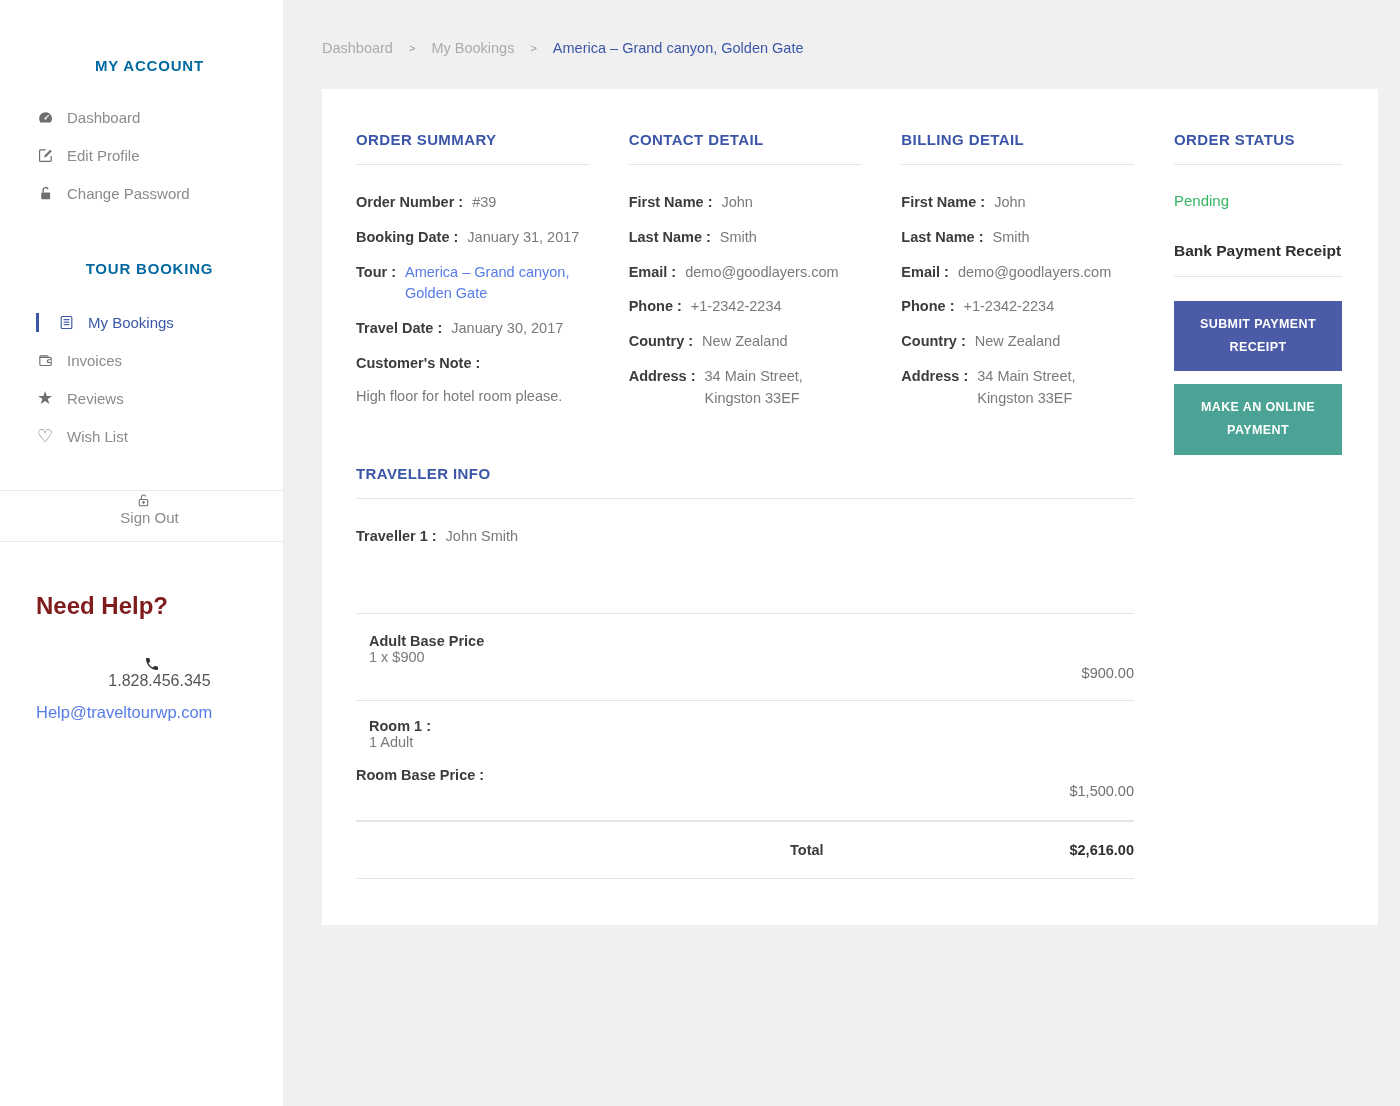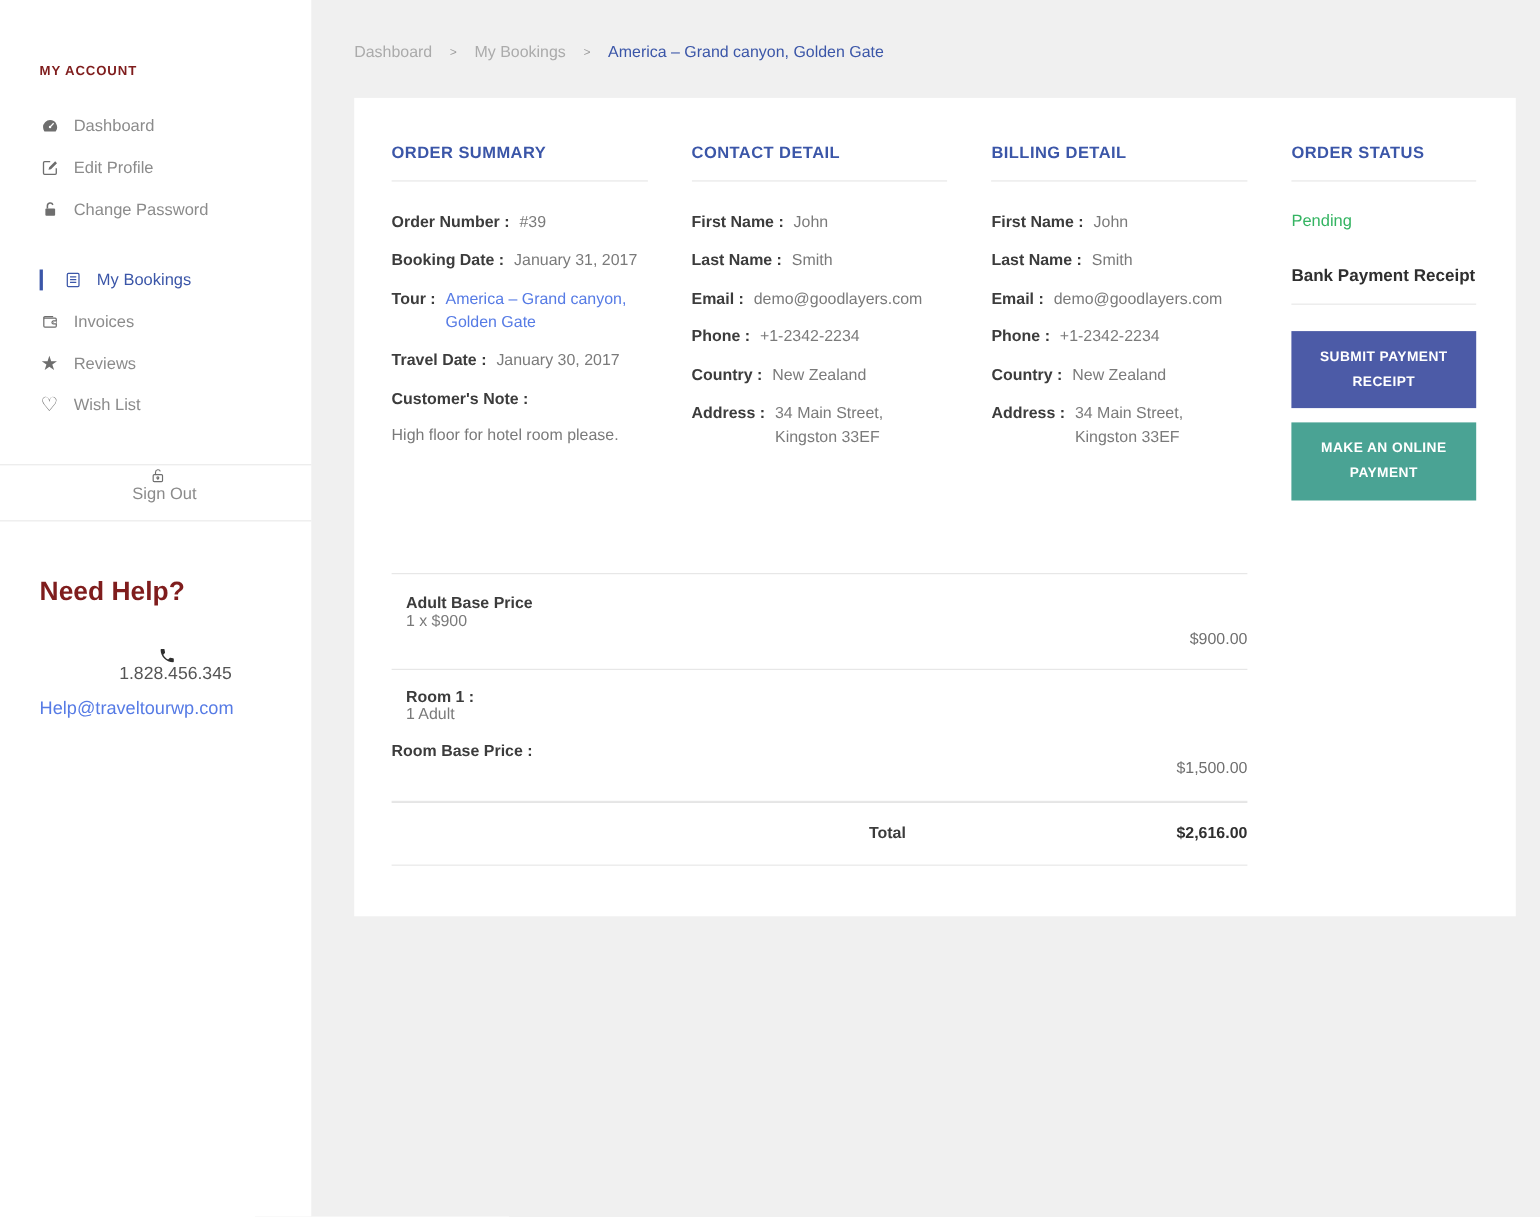--- a/index.html
+++ b/index.html
@@ -16,21 +16,21 @@
   html,body{margin:0;padding:0;}
   body{
     width:1400px;height:1106px;overflow:hidden;position:relative;
     background:var(--page-bg);
     font-family:"Liberation Sans","DejaVu Sans",sans-serif;
     font-size:14.5px;color:var(--text-gray);
   }
   
   .sidebar{position:absolute;left:0;top:0;width:283px;height:1106px;background:#fff;}
   .sb-pad{padding-left:36px;padding-right:20px;}
-  .sb-title{font-size:12px;font-weight:700;color:#7f1d1d;letter-spacing:.8px;margin:0;}
+  .sb-title{font-size:15px;font-weight:700;color:#0369a1;letter-spacing:.8px;margin:0;text-align:center;}
   .sec-account .sb-title{padding-top:57px;}
   .sec-booking .sb-title{padding-top:48px;}
   .sb-list{margin-top:24px;}
   .sec-booking .sb-list{margin-top:26px;}
   .sb-item{display:flex;align-items:center;height:38px;color:#8b8b8b;font-size:15px;cursor:pointer;}
   .sb-ic{width:18px;height:18px;margin-right:13px;color:#6e6e6e;display:flex;align-items:center;justify-content:center;flex:none;}
   .sb-ic svg{width:17px;height:17px;display:block;}
   .sb-ic.glyph{font-size:18px;line-height:1;}
   .sb-item.active{color:var(--accent-blue);}
   .sb-item.active .sb-ic{color:var(--accent-blue);}
@@ -119,20 +119,21 @@
               <rect x="6" y="10.5" width="12.5" height="9.5" rx="1.3" fill="currentColor"></rect>
               <path d="M8.6 10.5V7.2a3.6 3.6 0 0 1 7-1.2" fill="none" stroke="currentColor" stroke-width="2"></path>
             </svg>
         </span>
         <span class="sb-label">Change Password</span>
       </div>
     </div>
   </div>
 
   <div class="sb-pad sec-booking">
+    <h3 class="sb-title">TOUR BOOKING</h3>
     <div class="sb-list">
       <div class="sb-item active">
         <span class="active-bar"></span>
         <span class="sb-ic">
           <svg viewBox="0 0 24 24" fill="none" stroke="currentColor" stroke-width="1.6">
               <rect x="4.5" y="3.5" width="15" height="17" rx="1.4"></rect>
               <line x1="8" y1="8" x2="16" y2="8"></line>
               <line x1="8" y1="11.5" x2="16" y2="11.5"></line>
               <line x1="8" y1="15" x2="16" y2="15"></line>
             </svg>
@@ -301,20 +302,28 @@
       <div>
         <h4 class="section-title">ORDER STATUS</h4>
         <div class="hr"></div>
         <div class="status-pending">Pending</div>
         <div class="receipt-label">Bank Payment Receipt</div>
         <div class="hr"></div>
         <button class="btn btn-submit">SUBMIT PAYMENT RECEIPT</button>
         <button class="btn btn-online">MAKE AN ONLINE PAYMENT</button>
       </div>
 
+      <div class="span3 traveller">
+        <h4 class="section-title">TRAVELLER INFO</h4>
+        <div class="hr"></div>
+        <div class="trav-row">
+          <span class="f-label">Traveller 1 :</span>
+          <span class="f-value">John Smith</span>
+        </div>
+      </div>
 
       <div class="span3 price">
         <div class="hr"></div>
 
         <div class="p-row">
           <span class="p-label">Adult Base Price</span>
           <span class="p-qty">1 x $900</span>
           <span class="p-amt">$900.00</span>
         </div>
         <div class="hr" style="margin-top:0"></div>

